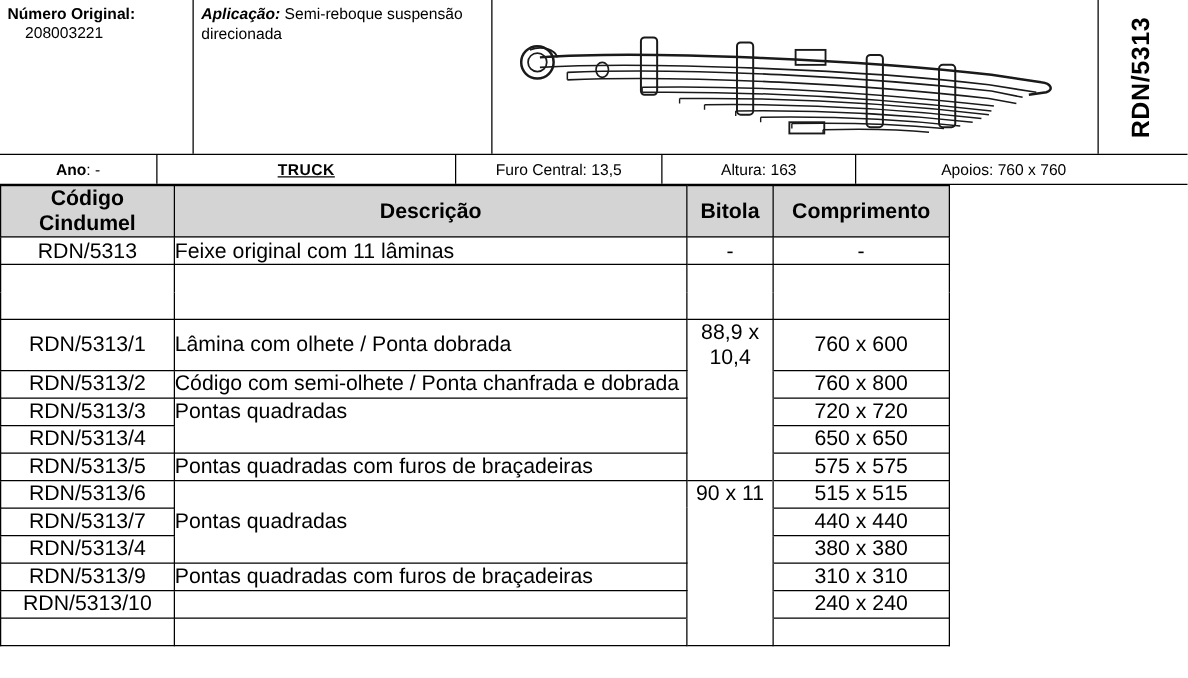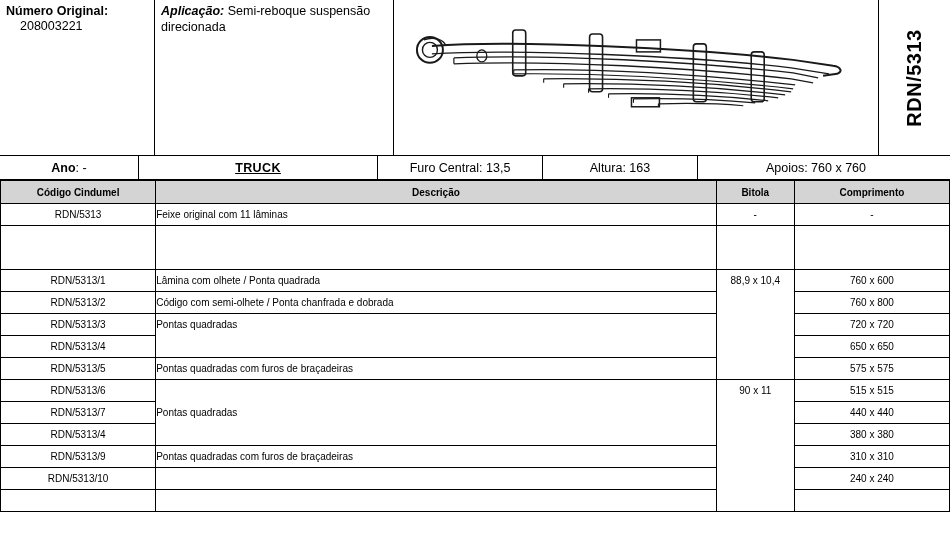--- a/index.html
+++ b/index.html
@@ -15,21 +15,21 @@
   }
   .sheet {
     position: relative;
     width: 950px; height: 542px;
   }
 
   
   .top {
     display: flex;
     width: 950px;
-    height: 156px;
+    height: 124px;
     border-bottom: 1px solid #000;
   }
   .cell-orig {
     width: 155px;
     border-right: 1px solid #000;
     padding: 4px 6px;
     font-size: 12.5px;
   }
   .cell-orig .lbl { font-weight: bold; display: block; }
   .cell-orig .val { display: block; padding-left: 14px; margin-top: 1px; }
@@ -71,33 +71,33 @@
     display: flex;
     height: 24px;
     border-bottom: 1px solid #000;
     font-size: 12.5px;
   }
   .strip > div {
     display: flex; align-items: center; justify-content: center;
     border-right: 1px solid #000;
     height: 100%;
   }
-  .strip .s-ano { width: 139px; }
+  .strip .s-ano { width: 126px; }
   .strip .s-truck { width: 239px; }
   .strip .s-truck span { font-weight: bold; text-decoration: underline; letter-spacing: .4px;}
   .strip .s-furo { width: 165px; }
   .strip .s-alt  { width: 155px; }
   .strip .s-apo  { width: 236px; border-right: none; }
   .strip .s-ano b { font-weight: bold; }
 
   
   table.main {
-    width: 950px;
+    width: 760px;
     border-collapse: collapse;
-    font-size: 10px;
+    font-size: 17px;
   }
   table.main th, table.main td {
     border: 1px solid #000;
     padding: 0;
     height: 22px;
   }
   table.main thead th {
     background: #d4d4d4;
     font-weight: bold;
     text-align: center;
@@ -225,21 +225,21 @@
           <td class="comp nb-bot"></td>
         </tr>
         <tr class="blank">
           <td class="code nb-top"></td>
           <td class="desc nb-top"></td>
           <td class="bit nb-top"></td>
           <td class="comp nb-top"></td>
         </tr>
         <tr>
           <td class="code">RDN/5313/1</td>
-          <td class="desc">Lâmina com olhete / Ponta quadrada</td>
+          <td class="desc">Lâmina com olhete / Ponta dobrada</td>
           <td class="bit nb-bot">88,9 x 10,4</td>
           <td class="comp">760 x 600</td>
         </tr>
         <tr>
           <td class="code">RDN/5313/2</td>
           <td class="desc">Código com semi-olhete / Ponta chanfrada e dobrada</td>
           <td class="bit nb-bot nb-top"></td>
           <td class="comp">760 x 800</td>
         </tr>
         <tr>

